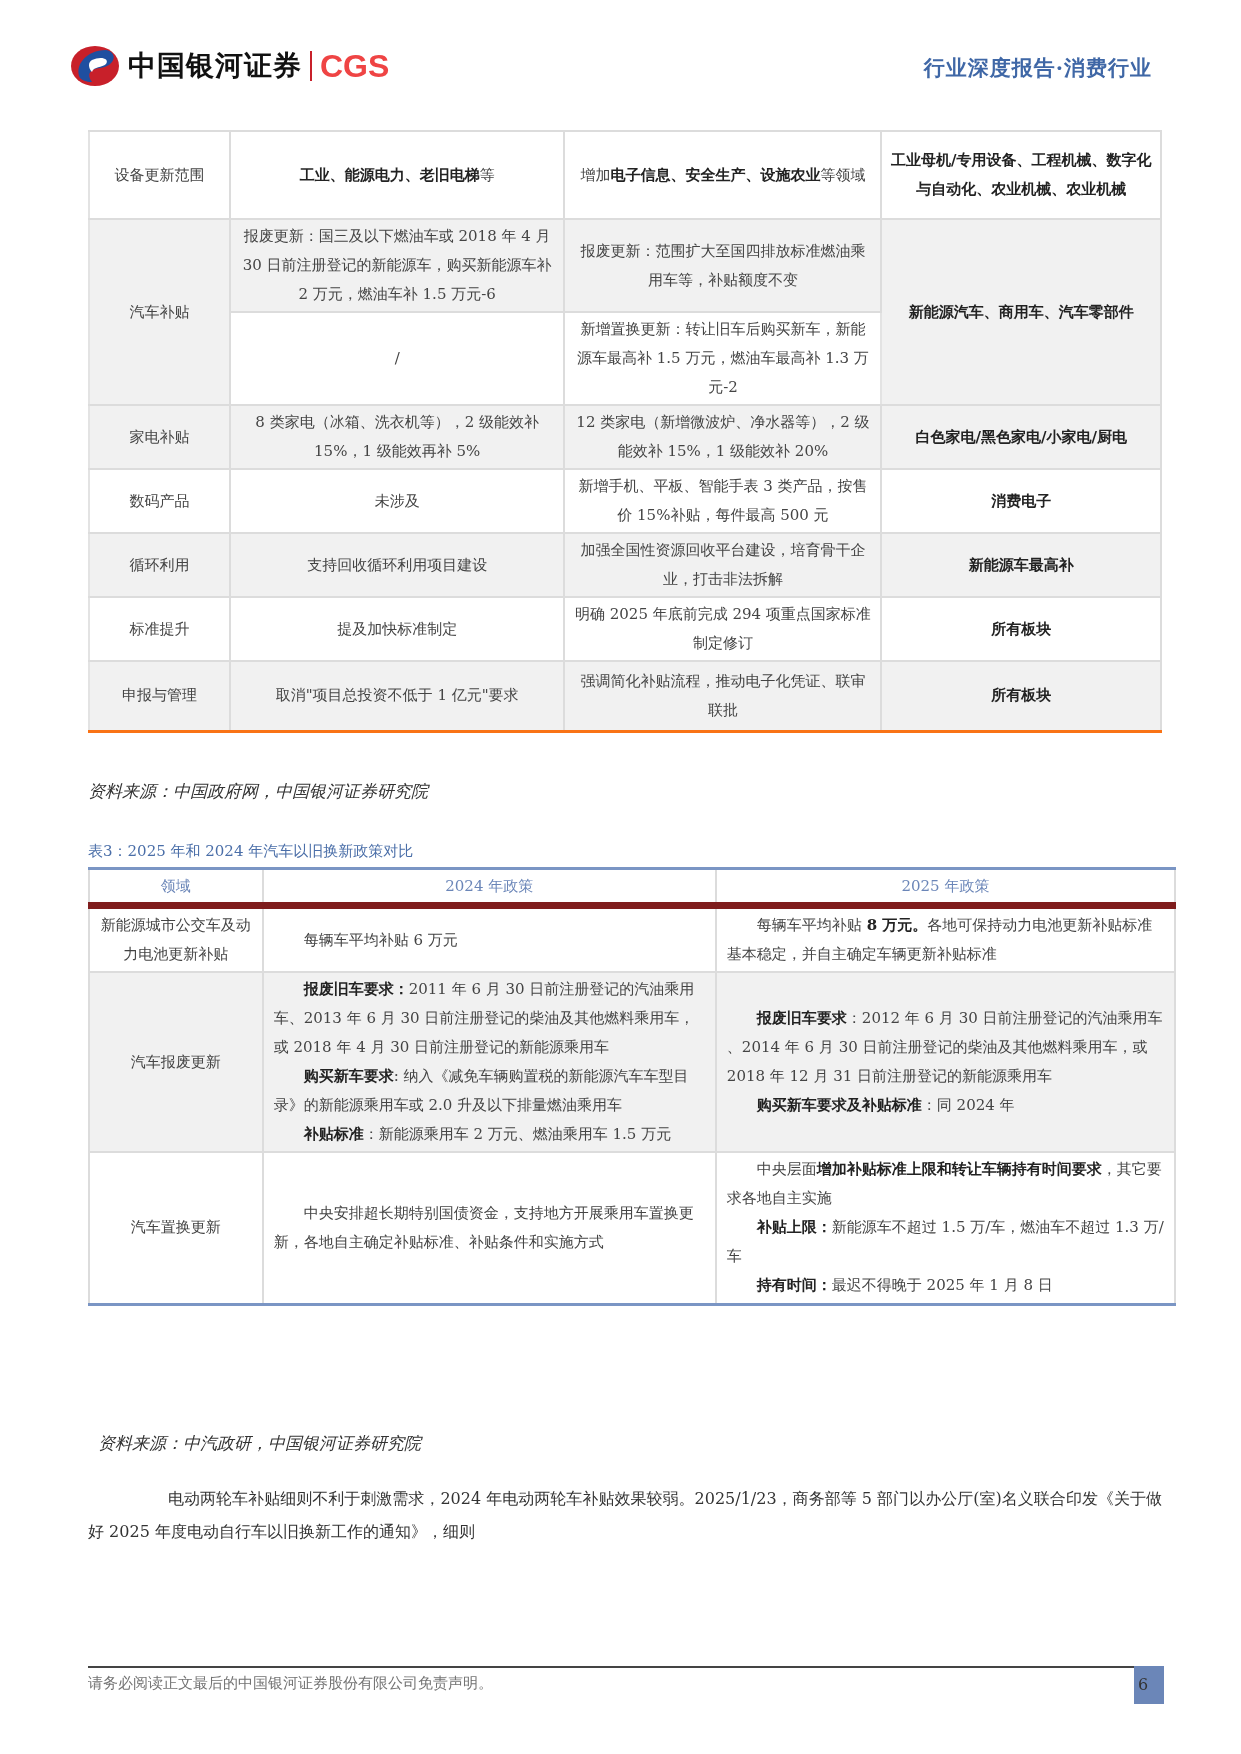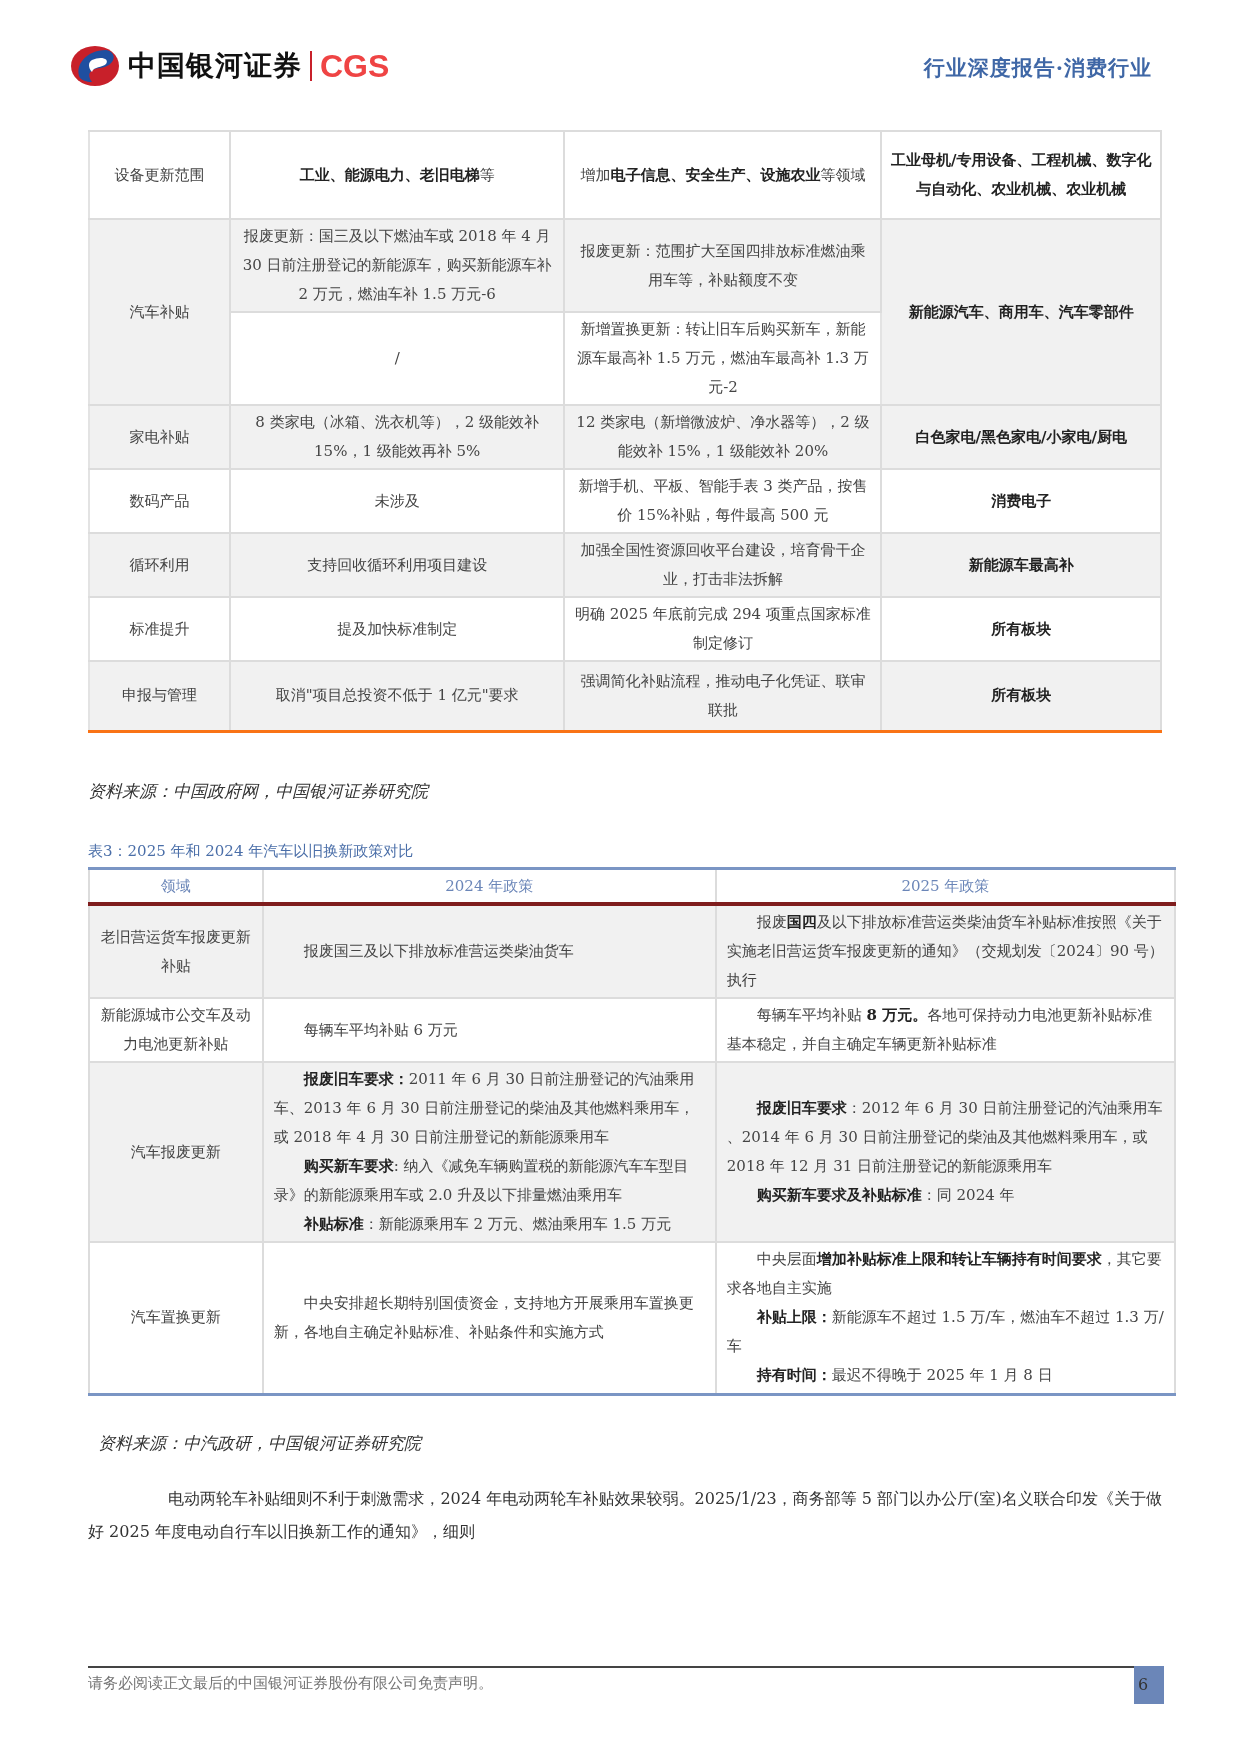--- a/index.html
+++ b/index.html
@@ -17,21 +17,21 @@
   td, th { border: 2px solid #dcdcdc; text-align: center; vertical-align: middle; padding: 2px 8px; color: #444; font-weight: normal; }
   tr.g td { background: #f1f1f1; }
   b { color: #222; }
 
   #t2 { left: 88px; top: 130px; width: 1074px; border-bottom: 3px solid #f97316; }
   #t2 td { border-left-color: #e3e3e3; }
   .src { position: absolute; font-style: italic; font-size: 17px; color: #333; }
   .tcap { position: absolute; left: 88px; top: 842px; font-size: 15px; color: #4a6ea8; }
 
   #t3 { left: 88px; top: 867px; width: 1088px; border-top: 3px solid #7a95c4; border-bottom: 3px solid #7a95c4; }
-  #t3 th { color: #6b86b8; border-bottom: 4px solid #7f1d1d; height: 28px; font-size: 15px; line-height: 26px; }
+  #t3 th { color: #6b86b8; border-bottom: 7px solid #7f1d1d; height: 28px; font-size: 15px; line-height: 26px; }
   #t3 td.l { text-align: left; padding: 2px 10px; }
   .ind { text-indent: 2em; display: block; }
 
   .para { position: absolute; left: 88px; width: 1074px; font-size: 16px; line-height: 33px; color: #333; text-align: justify; }
   .footer-line { position: absolute; left: 88px; top: 1666px; width: 1076px; height: 2px; background: #444; }
   .footer-text { position: absolute; left: 88px; top: 1674px; font-size: 15px; color: #737373; }
   .page-num { position: absolute; left: 1134px; top: 1666px; width: 30px; height: 38px; background: #6b86b8; color: #333; font-size: 16px; line-height: 38px; text-align: left; padding-left: 4px; box-sizing: border-box; }
 </style>
 </head>
 <body>
@@ -115,29 +115,20 @@
       <col style="width:174px">
       <col style="width:454px">
       <col style="width:460px">
     </colgroup>
   <tbody>
       <tr>
     <th>领域</th>
     <th>2024 年政策</th>
     <th>2025 年政策</th>
   </tr>
-  <tr class="g" style="height:92px">
-    <td>老旧营运货车报废更新补贴</td>
-    <td class="l">
-          <span class="ind">报废国三及以下排放标准营运类柴油货车</span>
-        </td>
-    <td class="l">
-          <span class="ind">报废<b>国四</b>及以下排放标准营运类柴油货车补贴标准按照《关于实施老旧营运货车报废更新的通知》（交规划发〔2024〕90 号）执行</span>
-        </td>
-  </tr>
   <tr style="height:62px">
     <td>新能源城市公交车及动力电池更新补贴</td>
     <td class="l">
           <span class="ind">每辆车平均补贴 6 万元</span>
         </td>
     <td class="l">
           <span class="ind">每辆车平均补贴 <b>8 万元。</b>各地可保持动力电池更新补贴标准基本稳定，并自主确定车辆更新补贴标准</span>
         </td>
   </tr>
   <tr class="g" style="height:172px">

